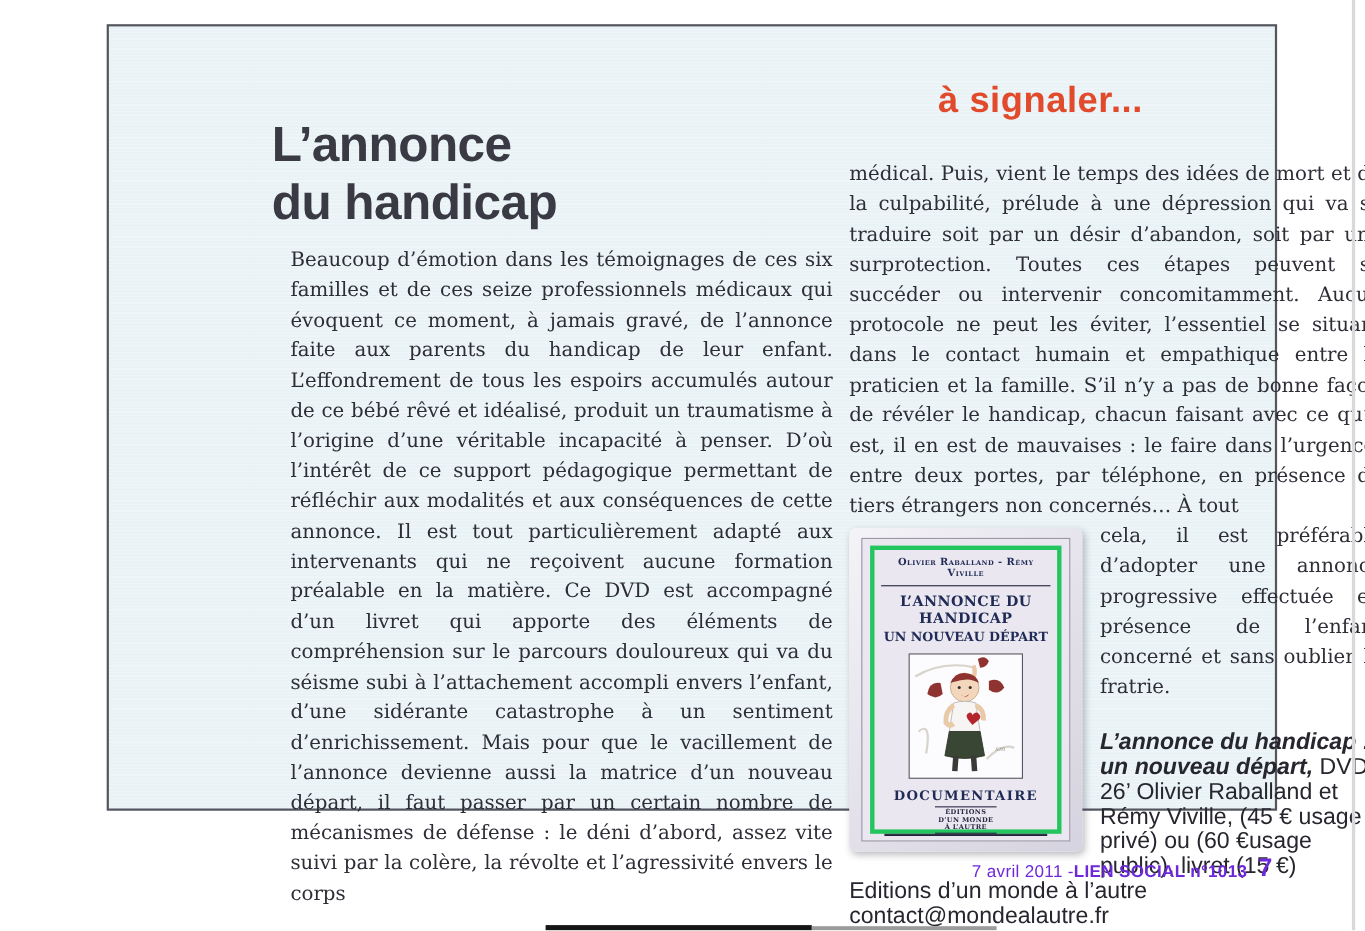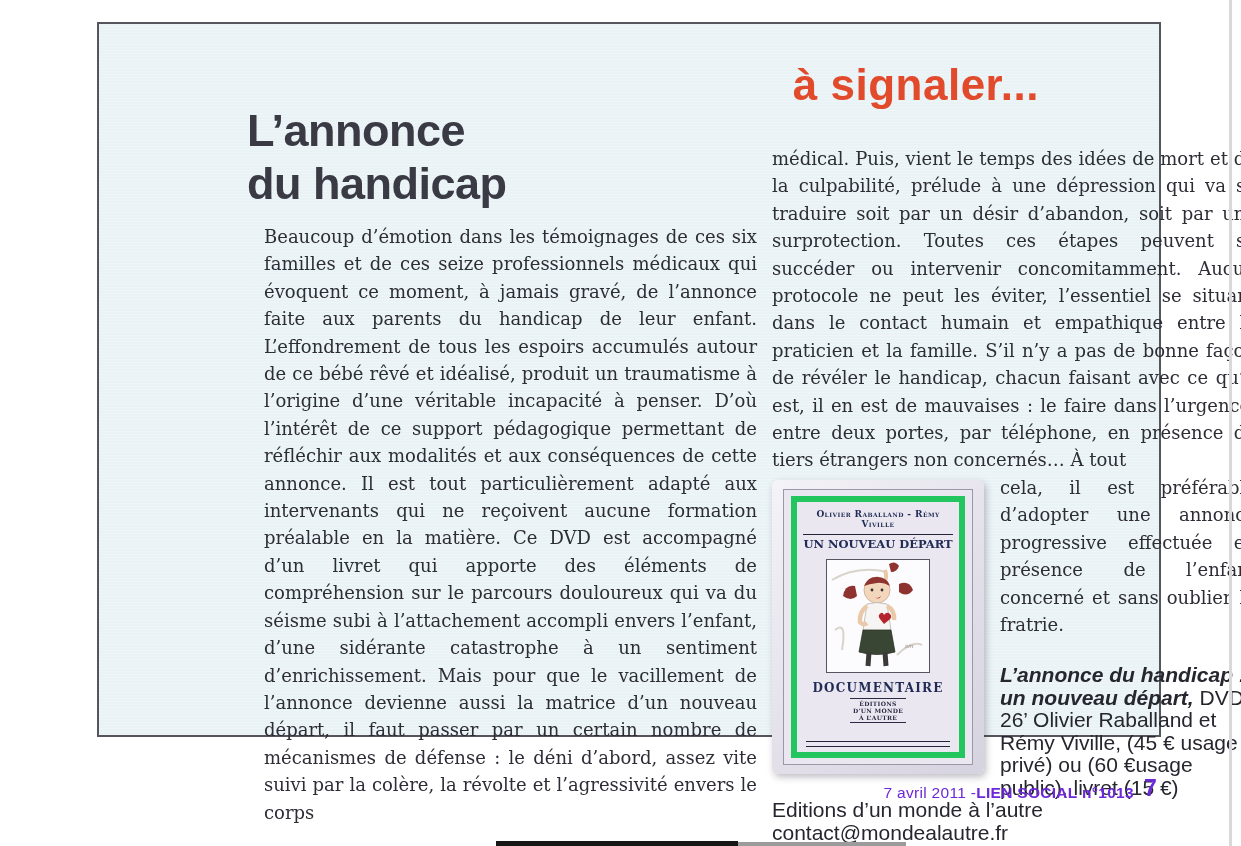--- a/index.html
+++ b/index.html
@@ -2,36 +2,36 @@
 <html lang="fr"><head>
 <meta charset="utf-8">
 <style>
   html,body{margin:0;padding:0;background:#ffffff;}
   .page{position:relative;width:1241px;height:846px;background:#ffffff;overflow:hidden;
         font-family:"Liberation Sans",sans-serif;}
   
   .panel{position:absolute;left:97px;top:22px;width:1060px;height:711px;
          background:#e9f2f5;border:2px solid #55555e;
          background-image:repeating-linear-gradient(0deg,rgba(255,255,255,.25) 0 1px,rgba(0,0,0,0) 1px 3px);}
-  .signaler{position:absolute;top:36px;right:120px;font-size:44px;font-weight:600;
+  .signaler{position:absolute;top:48px;right:120px;font-size:33px;font-weight:600;
             color:#e24a2c;letter-spacing:.5px;}
   .article-title{position:absolute;left:148px;top:80px;font-size:45px;line-height:53px;
                  font-weight:600;letter-spacing:-.5px;color:#3a3a45;}
   .serif{font-family:"DejaVu Serif",serif;font-size:18px;line-height:27.4px;color:#2d2d36;
          text-align:justify;margin-left:32px;}
   .col-left{position:absolute;left:133px;top:199px;width:493px;}
   .col-right{position:absolute;left:673px;top:121px;width:484px;}
   .col-right p{margin:0;}
   .cover-float{float:left;width:212px;height:294px;margin:6px 16px 4px 0;}
   .dvd-case{width:100%;height:100%;box-sizing:border-box;border-radius:6px;
             background:linear-gradient(135deg,#f4f3f7 0%,#e3e0ea 55%,#d6d3e0 100%);
             box-shadow:2px 3px 7px rgba(40,40,60,.3);padding:9px 11px;}
   .dvd-inner{box-sizing:border-box;width:100%;height:100%;background:#eae7f0;
              border:1px solid #9a97a6;padding:6px 7px;}
-  .dvd-frame{box-sizing:border-box;width:100%;height:100%;border:6px solid #22c55e;
+  .dvd-frame{box-sizing:border-box;width:100%;height:100%;border:4px solid #22c55e;
              display:flex;flex-direction:column;align-items:center;padding:7px 6px 5px 6px;
              font-family:"DejaVu Serif",serif;color:#1f2a55;}
   .dvd-authors{font-size:9px;font-weight:bold;letter-spacing:.4px;text-align:center;
                border-bottom:1px solid #23233a;padding-bottom:5px;width:100%;}
   .dvd-title{font-size:13px;font-weight:bold;letter-spacing:.4px;margin-top:7px;text-align:center;}
   .dvd-subtitle{font-size:11.5px;font-weight:bold;margin-top:2px;text-align:center;}
   .dvd-art{margin-top:8px;width:102px;height:112px;border:1px solid #55555f;background:#fcfbfd;}
   .dvd-genre{font-size:12px;font-weight:bold;letter-spacing:1.2px;margin-top:8px;}
   .dvd-publisher{margin-top:3px;font-size:6px;line-height:7px;text-align:center;color:#2a2a42;
                  border-top:1px solid #2a2a42;border-bottom:1px solid #2a2a42;
@@ -67,20 +67,21 @@
     <div class="col-left serif">Beaucoup d’émotion dans les témoignages de ces six familles et de ces seize professionnels médicaux qui évoquent ce moment, à jamais gravé, de l’annonce faite aux parents du handicap de leur enfant. L’effondrement de tous les espoirs accumulés autour de ce bébé rêvé et idéalisé, produit un traumatisme à l’origine d’une véritable incapacité à penser. D’où l’intérêt de ce support pédagogique permettant de réfléchir aux modalités et aux conséquences de cette annonce. Il est tout particulièrement adapté aux intervenants qui ne reçoivent aucune formation préalable en la matière. Ce DVD est accompagné d’un livret qui apporte des éléments de compréhension sur le parcours douloureux qui va du séisme subi à l’attachement accompli envers l’enfant, d’une sidérante catastrophe à un sentiment d’enrichissement. Mais pour que le vacillement de l’annonce devienne aussi la matrice d’un nouveau départ, il faut passer par un certain nombre de mécanismes de défense : le déni d’abord, assez vite suivi par la colère, la révolte et l’agressivité envers le corps</div>
 
     <div class="col-right">
       <p class="serif">médical. Puis, vient le temps des idées de mort et de la culpabilité, prélude à une dépression qui va se traduire soit par un désir d’abandon, soit par une surprotection. Toutes ces étapes peuvent se succéder ou intervenir concomitamment. Aucun protocole ne peut les éviter, l’essentiel se situant dans le contact humain et empathique entre le praticien et la famille. S’il n’y a pas de bonne façon de révéler le handicap, chacun faisant avec ce qu’il est, il en est de mauvaises : le faire dans l’urgence, entre deux portes, par téléphone, en présence de tiers étrangers non concernés… À tout</p>
 
       <div class="cover-float">
         <div class="dvd-case">
           <div class="dvd-inner">
             <div class="dvd-frame">
               <div class="dvd-authors" style="font-variant:small-caps;">Olivier Raballand - Rémy Viville</div>
+              <div class="dvd-title">L’ANNONCE DU HANDICAP</div>
               <div class="dvd-subtitle">UN NOUVEAU DÉPART</div>
               <div class="dvd-art">
                 <svg viewBox="0 0 100 110" width="100" height="110">
                   <path d="M5,20 Q30,5 60,12 M70,95 Q85,80 95,85 M8,70 Q20,60 15,90" stroke="#d8d4cc" stroke-width="2" fill="none"></path>
                   <path d="M62,4 q6,-4 10,2 q-2,6 -8,6 z" fill="#8e3330"></path>
                   <path d="M58,10 q3,8 -2,14" stroke="#e9c9a8" stroke-width="4" fill="none"></path>
                   <path d="M28,26 q-10,-2 -12,10 q8,6 14,0 z" fill="#8e3330"></path>
                   <path d="M72,24 q10,-4 14,6 q-6,8 -14,2 z" fill="#8e3330"></path>
                   <circle cx="50" cy="30" r="13" fill="#f3d7bd" stroke="#c9a98c" stroke-width="0.8"></circle>
                   <path d="M37,26 q4,-10 14,-9 q10,1 12,9 q-7,-4 -13,-3 q-8,1 -13,3 z" fill="#8e3330"></path>

